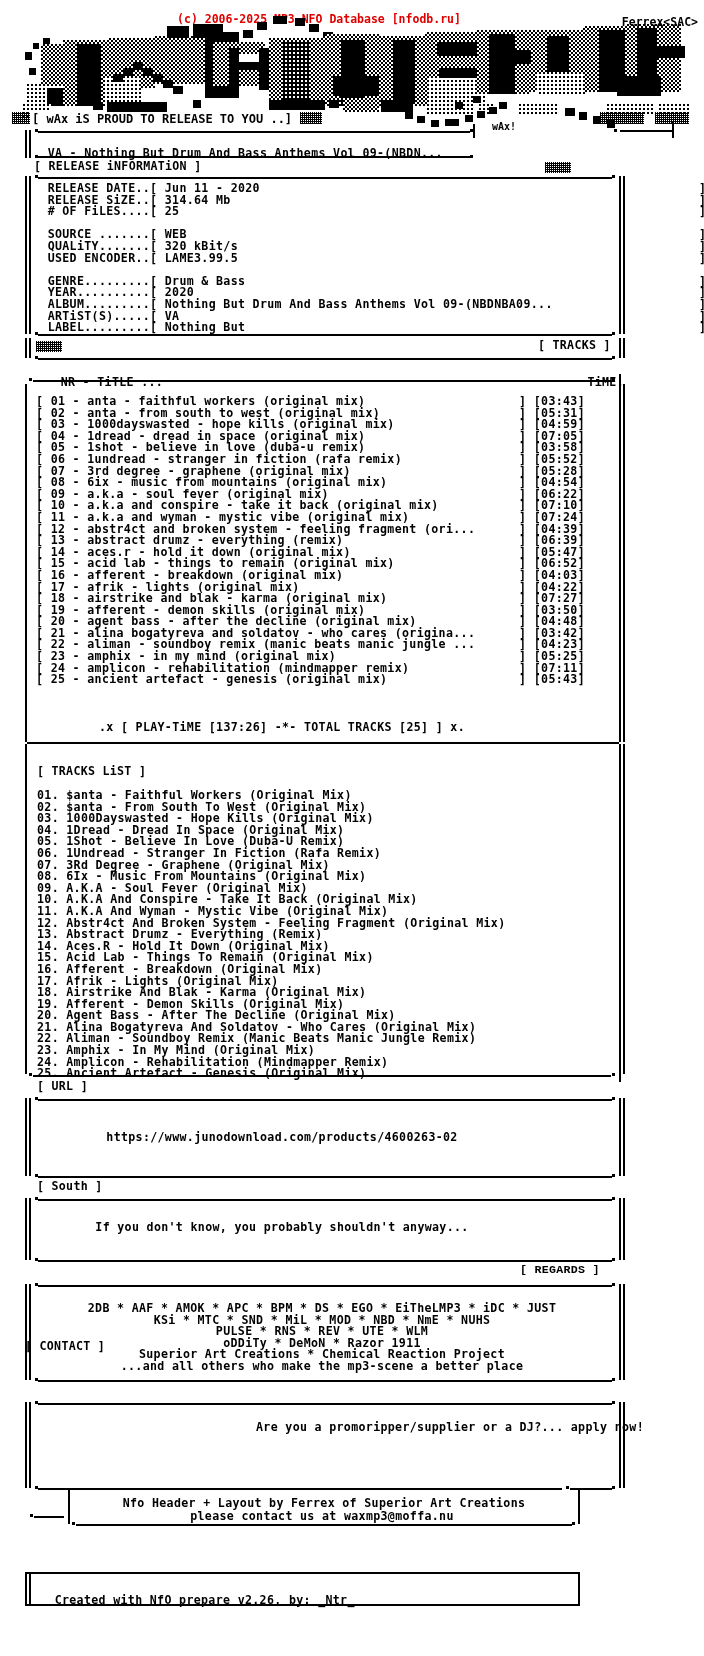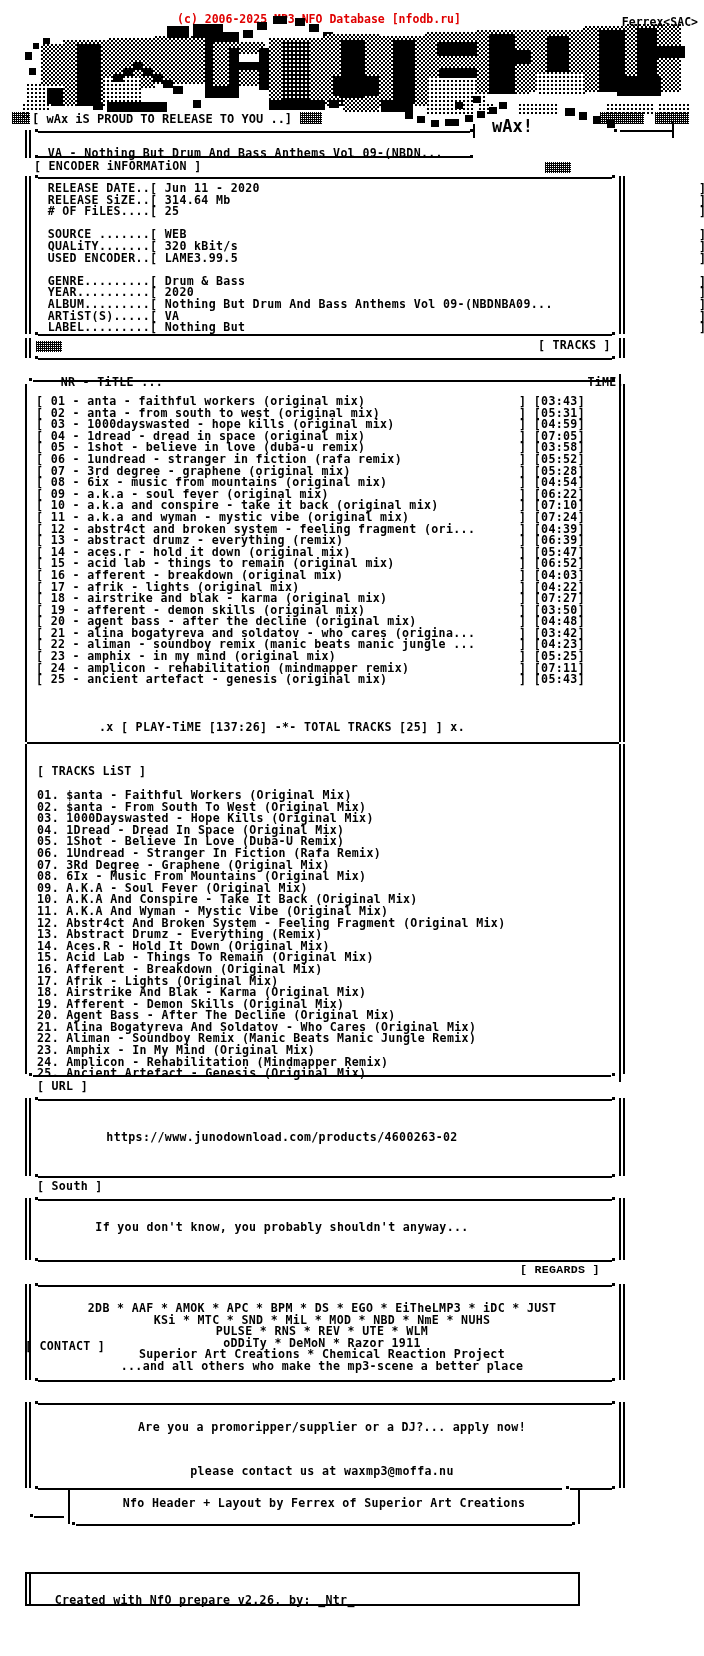--- a/index.html
+++ b/index.html
@@ -61,21 +61,21 @@
     font-weight: bold;
     white-space: pre;
     background: #ffffff;
     padding: 0 2px;
     z-index: 4;
   }
   #header-waxtag {
     position: absolute;
     top: 120px;
     left: 490px;
-    font-size: 17px;
+    font-size: 10px;
     line-height: 13px;
     font-weight: bold;
     white-space: pre;
     z-index: 5;
     background: #fff;
     padding: 0 2px;
   }
 
   
   .nfo {
@@ -276,21 +276,21 @@
   <span style="display:inline-block; padding-left:33px;">VA - Nothing But Drum And Bass Anthems Vol 09-(NBDN...</span>
 </div>
 
 <div class="dot" style="left:35px; top:155px;"></div>
 <div class="hline" style="left:38px; top:156px; width:432px;"></div>
 <div class="dot" style="left:470px; top:155px;"></div>
 <div class="vline" style="left:672px; top:122px; height:16px;"></div>
 <div class="hline" style="left:620px; top:130px; width:52px;"></div>
 <div class="dot" style="left:614px; top:129px;"></div>
 
-<div class="lbl" style="left:33px; top:160px;">[ ENCODER iNFORMATiON ]</div>
+<div class="lbl" style="left:33px; top:160px;">[ RELEASE iNFORMATiON ]</div>
 <div class="dither" style="left:545px; top:162px; width:26px; height:11px;"></div>
 
 <div class="vline" style="left:25px; top:176px; height:158px;"></div>
 <div class="vline" style="left:29px; top:176px; height:158px;"></div>
 <div class="vline" style="left:619px; top:176px; height:158px;"></div>
 <div class="vline" style="left:623px; top:176px; height:158px;"></div>
 <div class="dot" style="left:35px;  top:175px;"></div>
 <div class="hline" style="left:38px;  top:177px; width:574px;"></div>
 <div class="dot" style="left:612px; top:175px;"></div>
 <div class="dot" style="left:35px;  top:332px;"></div>
@@ -398,21 +398,21 @@
 <div class="vline" style="left:623px; top:1402px; height:86px;"></div>
 <div class="dot" style="left:35px;  top:1401px;"></div>
 <div class="hline" style="left:38px;  top:1403px; width:574px;"></div>
 <div class="dot" style="left:612px; top:1401px;"></div>
 <div class="dot" style="left:35px;  top:1486px;"></div>
 <div class="hline" style="left:38px;  top:1488px; width:524px;"></div>
 <div class="dot" style="left:566px; top:1486px;"></div>
 <div class="hline" style="left:570px; top:1488px; width:42px;"></div>
 <div class="dot" style="left:612px; top:1486px;"></div>
 
-<div id="contact-rows" class="nfo ctr" style="top:1422px;"><div style="height: 22px; text-align: center; width: 644px; margin-left: 10px;">Are you a promoripper/supplier or a DJ?... apply now!</div><div style="height: 22px; text-align: center; width: 644px;">&nbsp;</div><div style="height: 22px; text-align: center; width: 644px;">please contact us at waxmp3@moffa.nu</div></div>
+<div id="contact-rows" class="nfo ctr" style="top:1422px;"><div style="height: 22px; text-align: right; width: 644px;">Are you a promoripper/supplier or a DJ?... apply now!</div><div style="height: 22px; text-align: center; width: 644px;">&nbsp;</div><div style="height: 22px; text-align: center; width: 644px; margin-top: 45px;">please contact us at waxmp3@moffa.nu</div></div>
 
 <div class="vline" style="left:68px;  top:1490px; height:34px;"></div>
 <div class="vline" style="left:578px; top:1490px; height:34px;"></div>
 <div class="dot" style="left:72px;  top:1522px;"></div>
 <div class="hline" style="left:76px;  top:1524px; width:496px;"></div>
 <div class="dot" style="left:572px; top:1522px;"></div>
 <div class="hline" style="left:34px;  top:1516px; width:30px;"></div>
 <div class="dot" style="left:30px;  top:1514px;"></div>
 
 <div class="nfo ctr" style="top:1498px; width:648px;">Nfo Header + Layout by Ferrex of Superior Art Creations</div>

